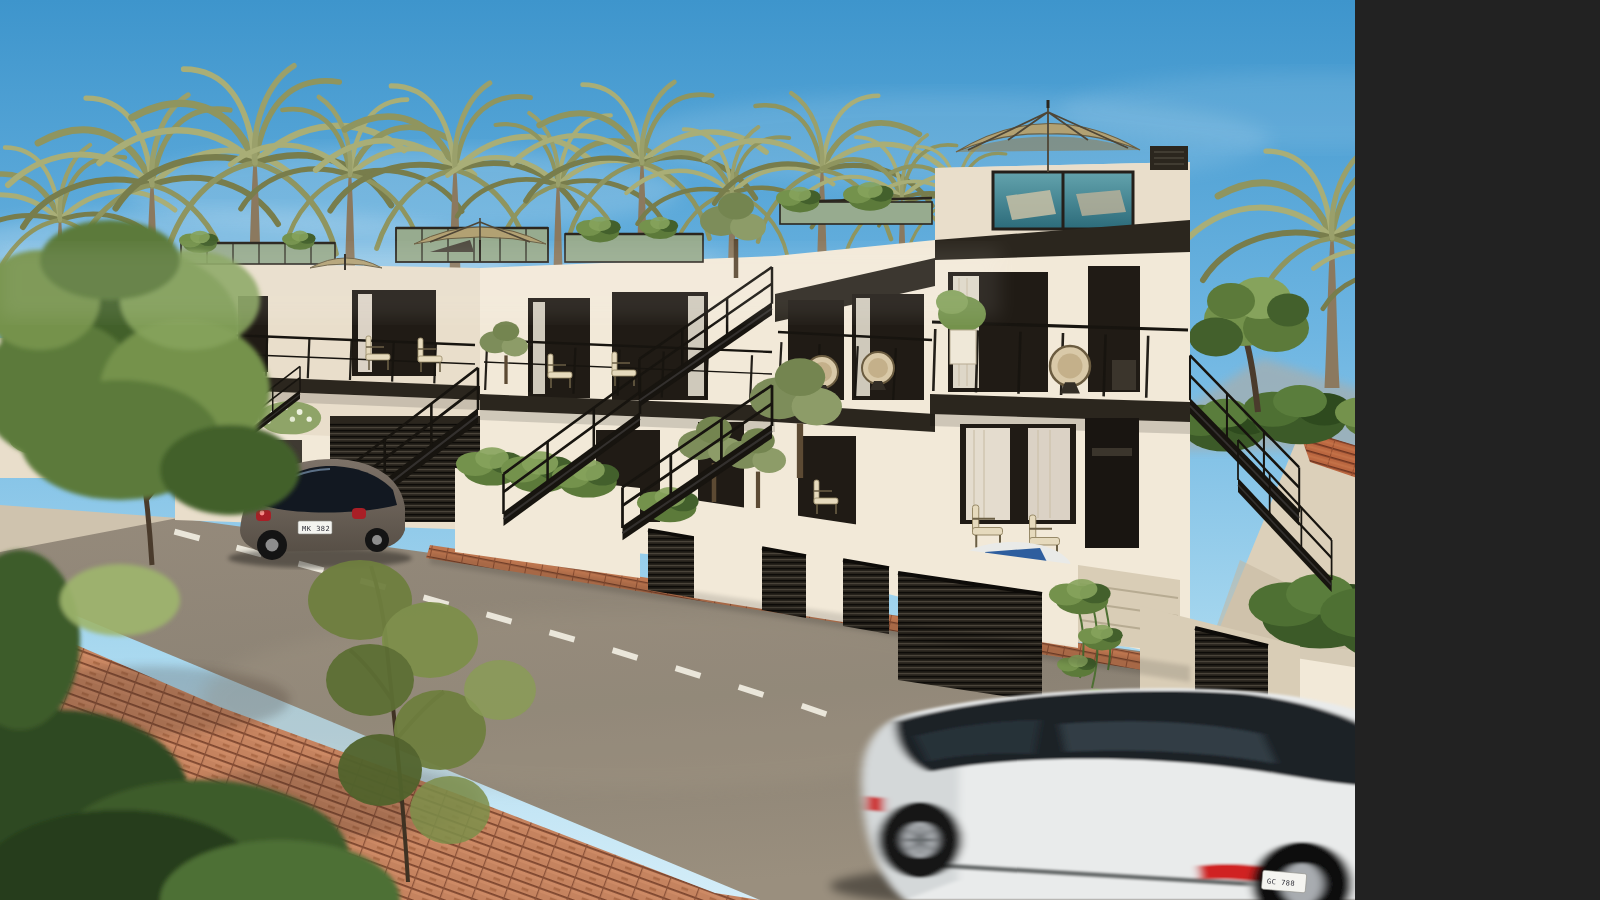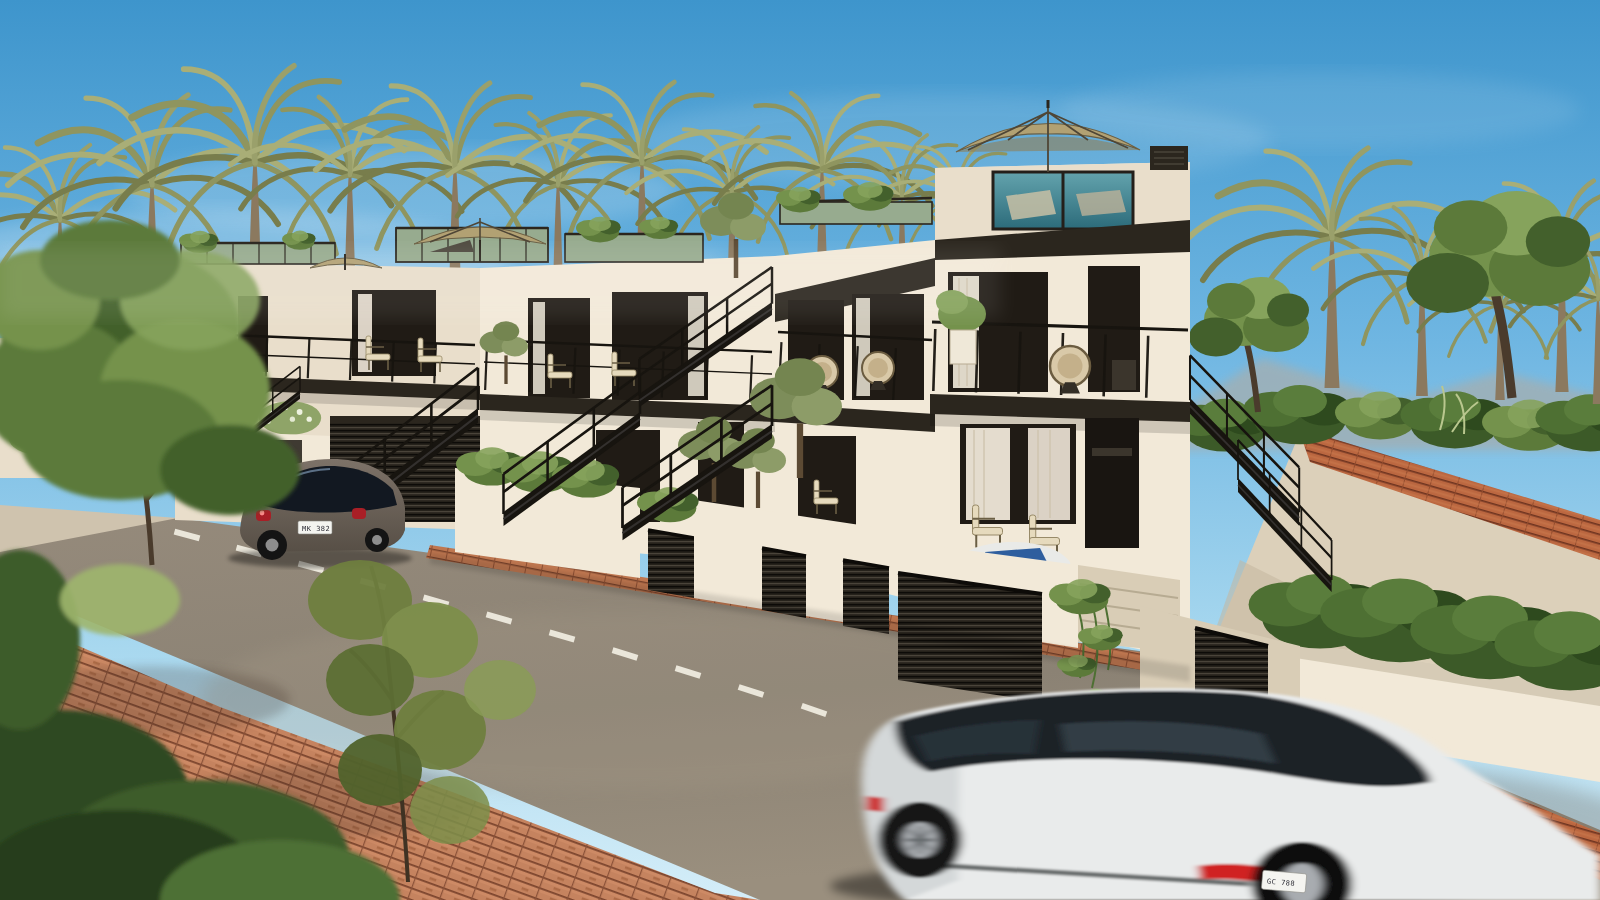--- a/index.html
+++ b/index.html
@@ -1,16 +1,16 @@
 <!DOCTYPE html>
 <html><head>
 <meta charset="utf-8">
 <style>
   html,body{margin:0;padding:0;background:#222;}
-  .stage{width:1600px;height:900px;position:relative;overflow:hidden;font-family:"DejaVu Sans",sans-serif;}
+  .stage{width:1355px;height:900px;position:relative;overflow:hidden;font-family:"DejaVu Sans",sans-serif;}
   svg{display:block}
   .wl{fill:#f2e9d8}.wm{fill:#e9decb}.ws{fill:#d9cdb6}.wx{fill:#cfc3ae}
   .dk{fill:#2b261e}
   .wd{fill:#201b15}.cur{fill:#efe7d8}
   .sage{fill:#97ab8f}.tan{fill:#b2a173}
   .grn1{fill:#5c7a3a}.grn2{fill:#74924c}.grn3{fill:#43602c}.grn4{fill:#86a35c}
   .rl{stroke:#17140f;fill:none}
   .plate{fill:#f4f4f0;stroke:#8a8a84;stroke-width:.6}
   .ptext{font:7px "DejaVu Sans Mono",monospace;fill:#2a2a33;letter-spacing:.5px}
 </style>

